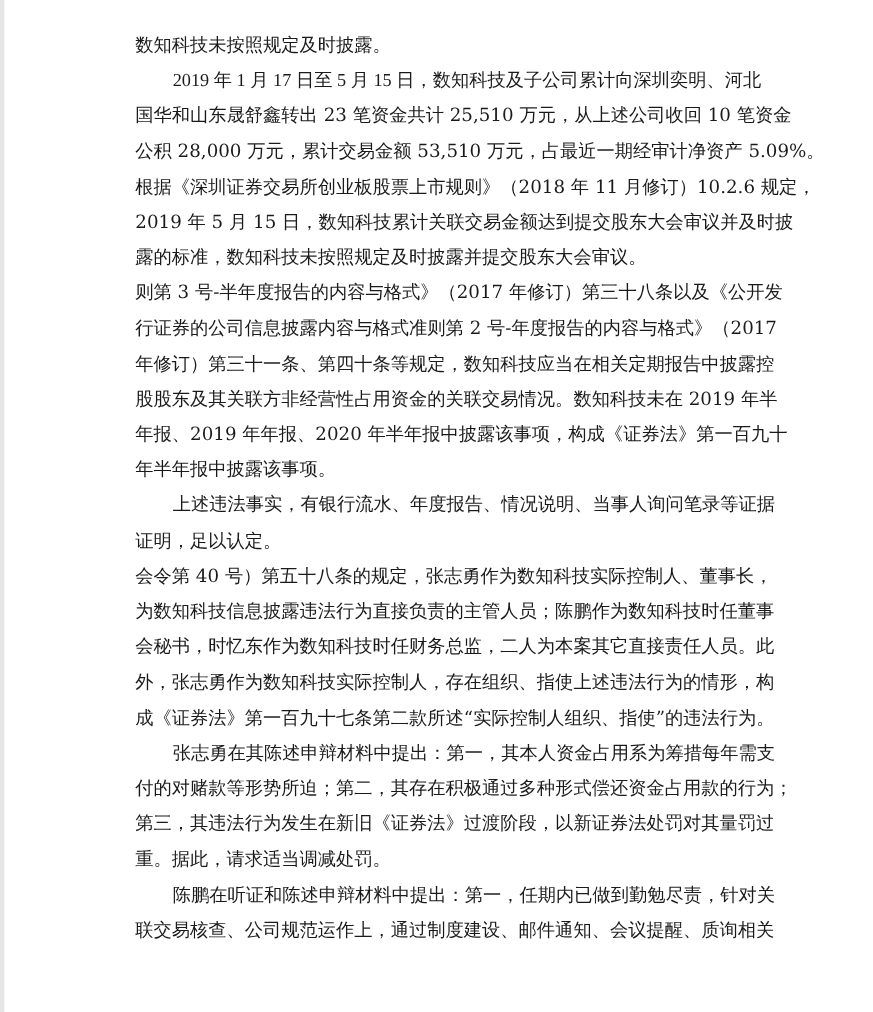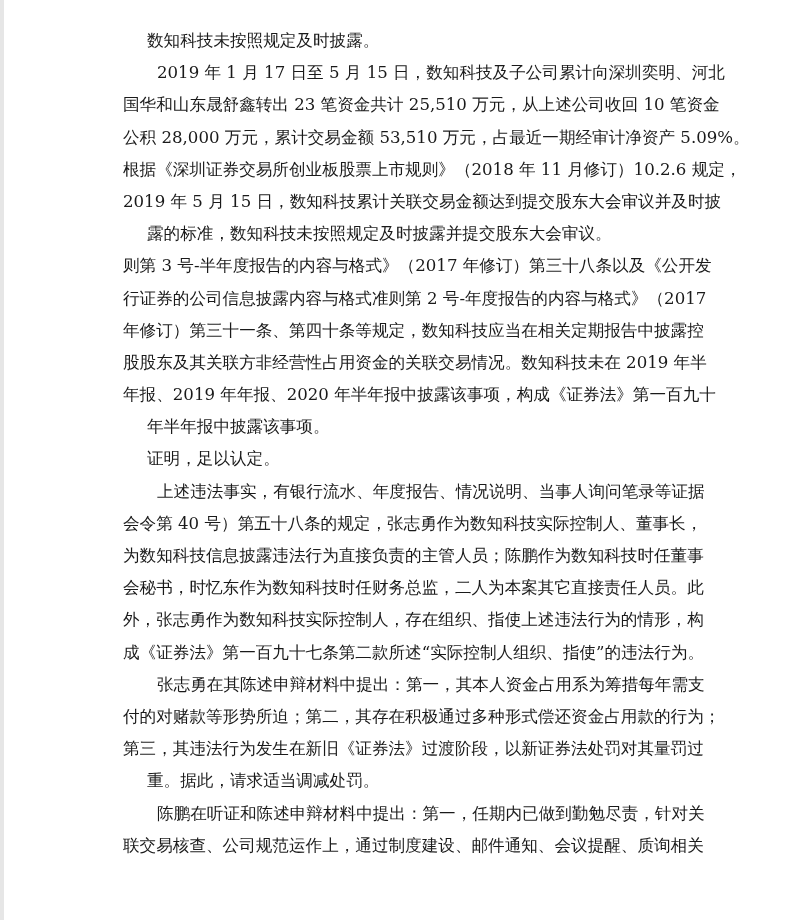--- a/index.html
+++ b/index.html
@@ -18,44 +18,44 @@
     position: absolute; left: 123px; top: 25px; width: 556px;
   }
   .line {
     height: 32.2px; line-height: 32.2px;
     font-size: 16.6px;
     white-space: nowrap;
     text-align: justify;
     text-align-last: justify;
     letter-spacing: 0px;
   }
-  .line.last { text-align-last: left; margin-left: 24px; }
-  .line.indent { padding-left: 34px; }
+  .line.last { text-align-last: left; }
+  .line.indent { padding-left: 34px; font-family: Liberation Serif, serif; }
 </style>
 </head>
 <body>
 
 <div class="left-strip"></div>
 
 <div class="page">
   <div class="line last">数知科技未按照规定及时披露。</div>
   <div class="line indent">2019 年 1 月 17 日至 5 月 15 日，数知科技及子公司累计向深圳奕明、河北</div>
   <div class="line">国华和山东晟舒鑫转出 23 笔资金共计 25,510 万元，从上述公司收回 10 笔资金</div>
   <div class="line">公积 28,000 万元，累计交易金额 53,510 万元，占最近一期经审计净资产 5.09%。</div>
   <div class="line">根据《深圳证券交易所创业板股票上市规则》（2018 年 11 月修订）10.2.6 规定，</div>
   <div class="line">2019 年 5 月 15 日，数知科技累计关联交易金额达到提交股东大会审议并及时披</div>
   <div class="line last">露的标准，数知科技未按照规定及时披露并提交股东大会审议。</div>
   <div class="line">则第 3 号-半年度报告的内容与格式》（2017 年修订）第三十八条以及《公开发</div>
   <div class="line">行证券的公司信息披露内容与格式准则第 2 号-年度报告的内容与格式》（2017</div>
   <div class="line">年修订）第三十一条、第四十条等规定，数知科技应当在相关定期报告中披露控</div>
   <div class="line">股股东及其关联方非经营性占用资金的关联交易情况。数知科技未在 2019 年半</div>
   <div class="line">年报、2019 年年报、2020 年半年报中披露该事项，构成《证券法》第一百九十</div>
   <div class="line last">年半年报中披露该事项。</div>
+  <div class="line indent">上述违法事实，有银行流水、年度报告、情况说明、当事人询问笔录等证据</div>
   <div class="line last">证明，足以认定。</div>
-  <div class="line indent">上述违法事实，有银行流水、年度报告、情况说明、当事人询问笔录等证据</div>
   <div class="line">会令第 40 号）第五十八条的规定，张志勇作为数知科技实际控制人、董事长，</div>
   <div class="line">为数知科技信息披露违法行为直接负责的主管人员；陈鹏作为数知科技时任董事</div>
   <div class="line">会秘书，时忆东作为数知科技时任财务总监，二人为本案其它直接责任人员。此</div>
   <div class="line">外，张志勇作为数知科技实际控制人，存在组织、指使上述违法行为的情形，构</div>
   <div class="line">成《证券法》第一百九十七条第二款所述“实际控制人组织、指使”的违法行为。</div>
   <div class="line indent">张志勇在其陈述申辩材料中提出：第一，其本人资金占用系为筹措每年需支</div>
   <div class="line">付的对赌款等形势所迫；第二，其存在积极通过多种形式偿还资金占用款的行为；</div>
   <div class="line">第三，其违法行为发生在新旧《证券法》过渡阶段，以新证券法处罚对其量罚过</div>
   <div class="line last">重。据此，请求适当调减处罚。</div>
   <div class="line indent">陈鹏在听证和陈述申辩材料中提出：第一，任期内已做到勤勉尽责，针对关</div>

